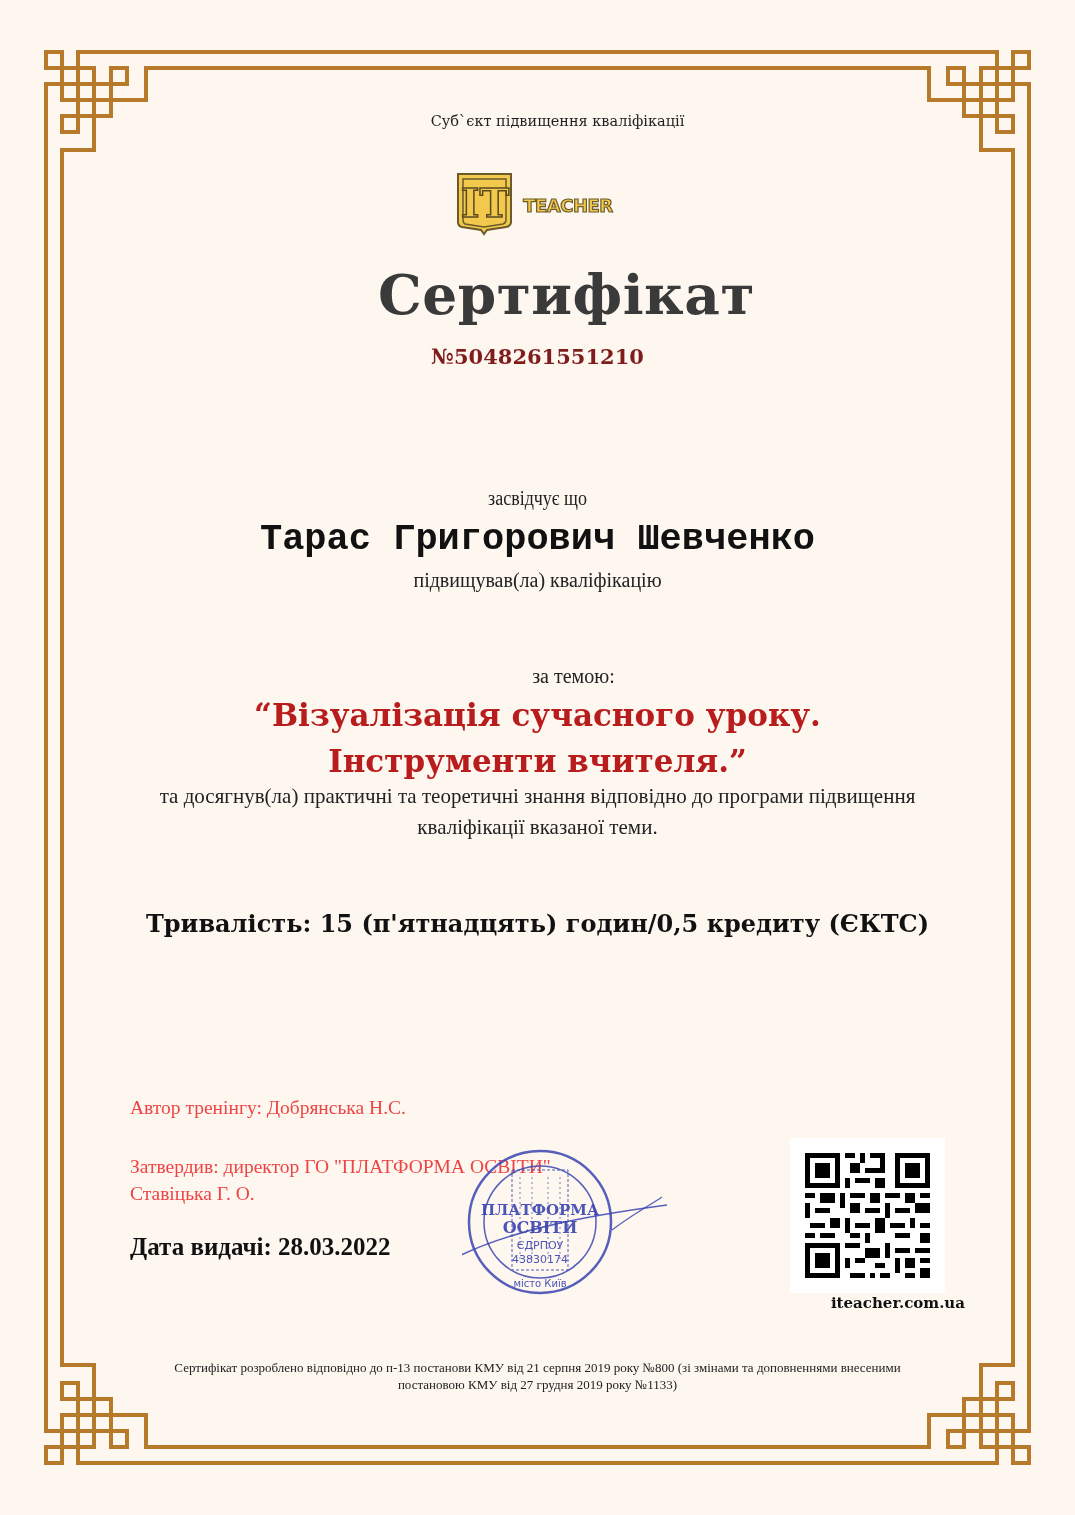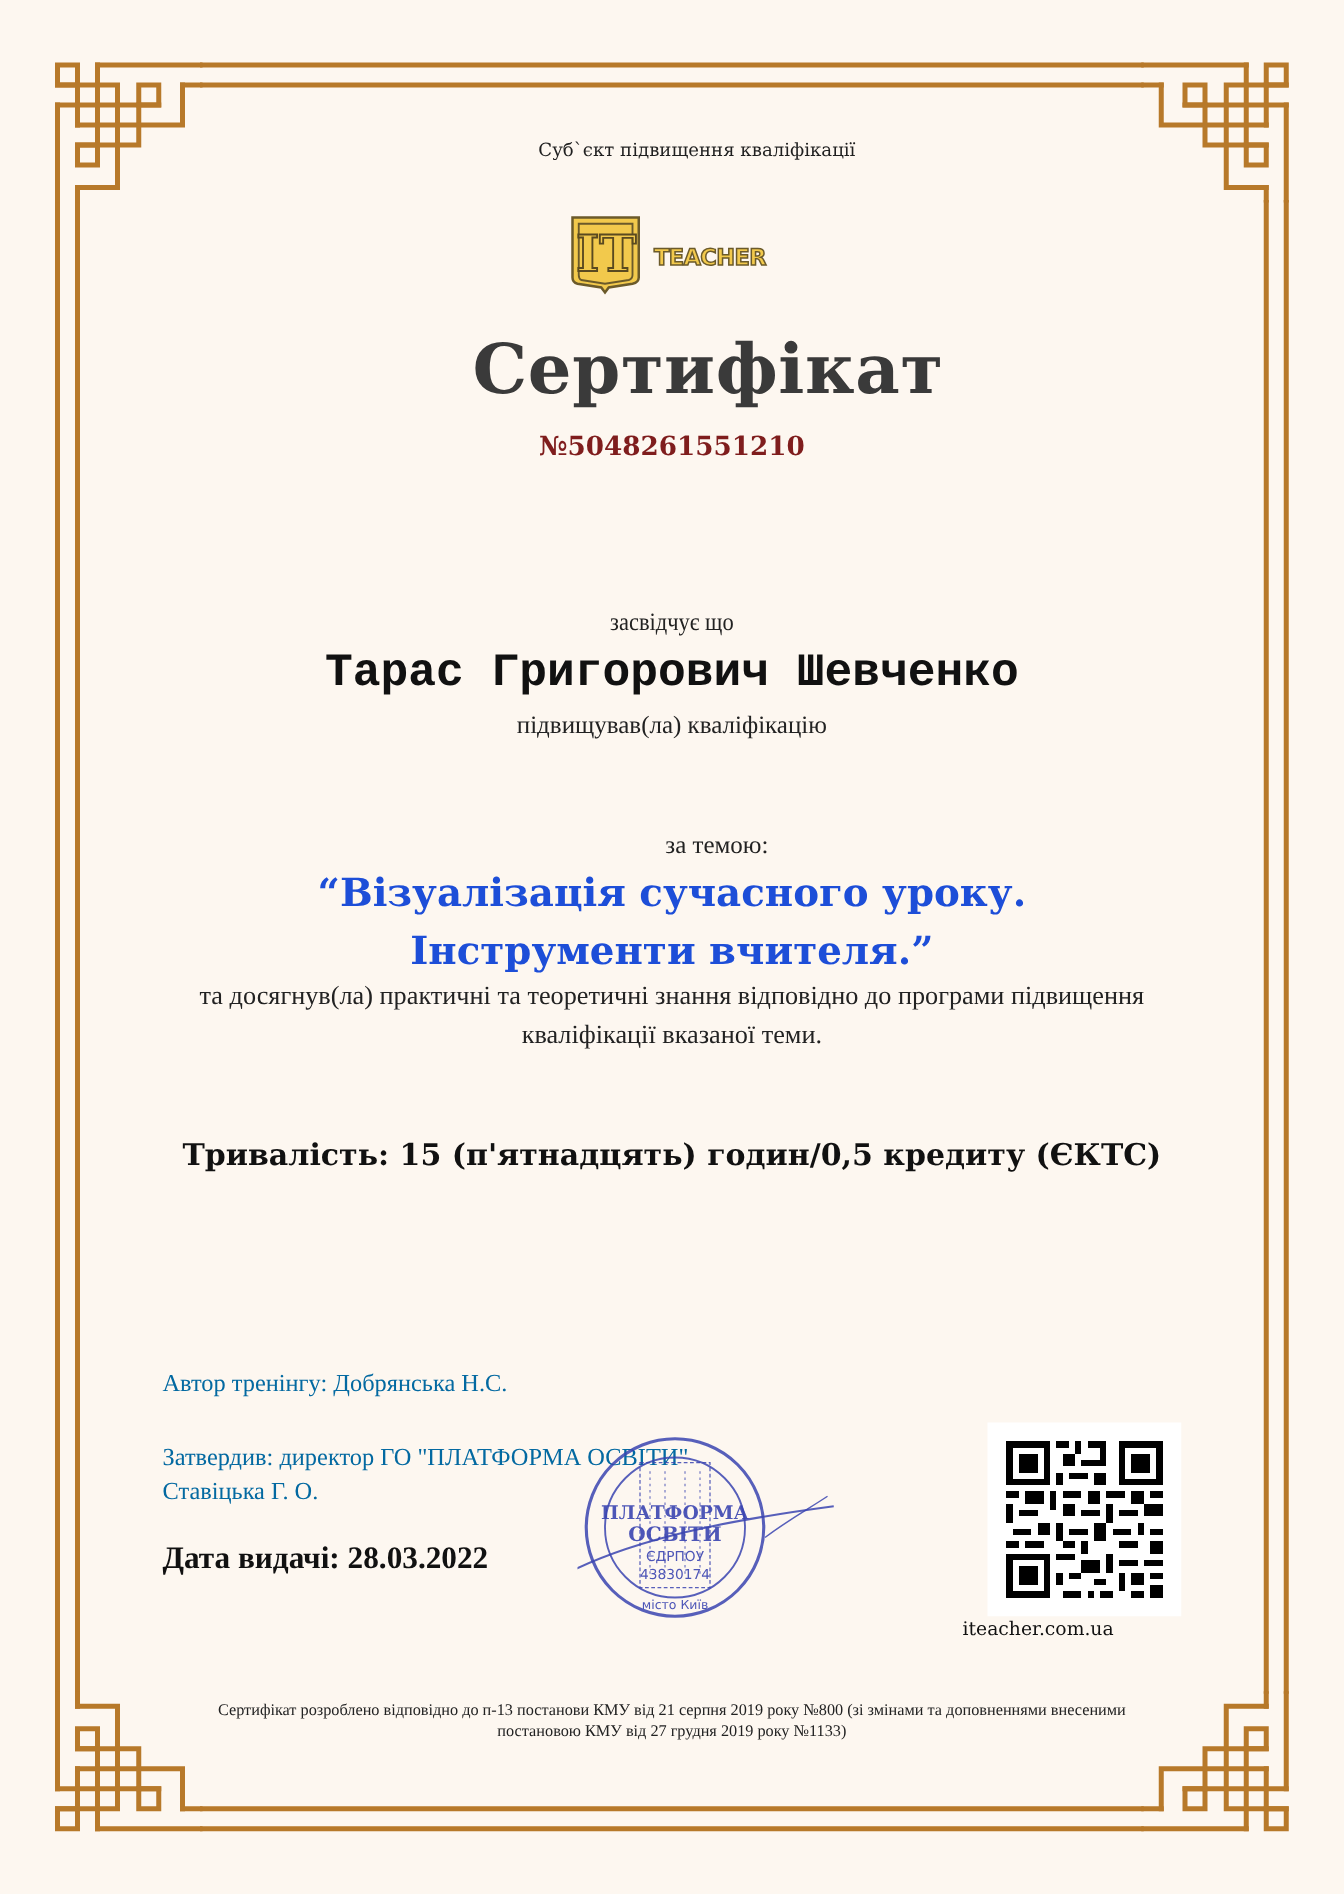--- a/index.html
+++ b/index.html
@@ -14,31 +14,31 @@
   #frame { position: absolute; left: 0; top: 0; width: 1075px; height: 1515px; }
   .center { position: absolute; left: 0; width: 1075px; text-align: center; }
   .issuer { top: 111px; font-size: 14.5px; line-height: 21px; color: #1f1f1f; margin-left: 20px; }
   .logo { position: absolute; left: 456px; top: 172px; width: 165px; height: 64px; }
   .title { top: 262px; font-size: 55px; font-weight: bold; color: #3a3a3a; letter-spacing: 0.5px; padding-left: 29px; }
   .number { top: 344px; font-size: 21px; font-weight: bold; color: #7f1d1d; }
   .certifies { top: 487px; font-family: "Liberation Sans Narrow","Liberation Sans", sans-serif; font-size: 20px; color: #222; transform: scaleX(0.9); }
   .name { top: 518px; font-family: Liberation Mono, monospace; font-size: 37px; font-weight: bold; color: #111; }
   .improved { top: 569px; font-size: 20px; color: #222; }
   .topic-label { top: 665px; font-size: 20px; color: #222; margin-left: 36px; }
-  .topic { top: 692px; left: 150px; width: 775px; font-size: 31px; font-weight: bold; line-height: 46px; color: #1d4ed8; }
+  .topic { top: 692px; left: 150px; width: 775px; font-size: 31px; font-weight: bold; line-height: 46px; color: #b91c1c; }
   .achieved { top: 781px; left: 120px; width: 835px; font-size: 21px; line-height: 31px; color: #222; }
   .duration { top: 909px; font-size: 24px; font-weight: bold; color: #111; text-align: center; }
   .narrow { font-family: "Liberation Serif", serif; }
-  .left-block { position: absolute; left: 130px; font-family: "Liberation Serif", serif; color: #0369a1; }
+  .left-block { position: absolute; left: 130px; font-family: "Liberation Serif", serif; color: #ef4444; }
   .author { top: 1097px; font-size: 19.5px; }
   .approved { top: 1153px; font-size: 19.5px; line-height: 27px; }
   .issue-date { top: 1233px; font-size: 25px; font-weight: bold; color: #111; }
   .stamp { position: absolute; left: 462px; top: 1135px; width: 210px; height: 175px; }
   .qr { position: absolute; left: 790px; top: 1138px; width: 155px; height: 155px; background: #fff; }
-  .qr-caption { position: absolute; left: 770px; width: 195px; top: 1294px; text-align: left; font-family: "DejaVu Serif", serif; font-weight: normal; font-size: 15px; color: #111; }
+  .qr-caption { position: absolute; left: 770px; width: 195px; top: 1294px; text-align: right; font-family: "DejaVu Serif", serif; font-weight: bold; font-size: 15px; color: #111; }
   .footer { top: 1359px; left: 150px; width: 775px; font-family: "Liberation Serif", serif; font-size: 13px; line-height: 17px; color: #222; }
 </style>
 </head>
 <body>
 
 <svg id="frame" viewBox="0 0 1075 1515" xmlns="http://www.w3.org/2000/svg">
   <defs>
     <g id="corner" fill="none" stroke="#b7792a" stroke-width="4" stroke-linecap="square">
 
       <rect x="46" y="52" width="16" height="16"></rect>

